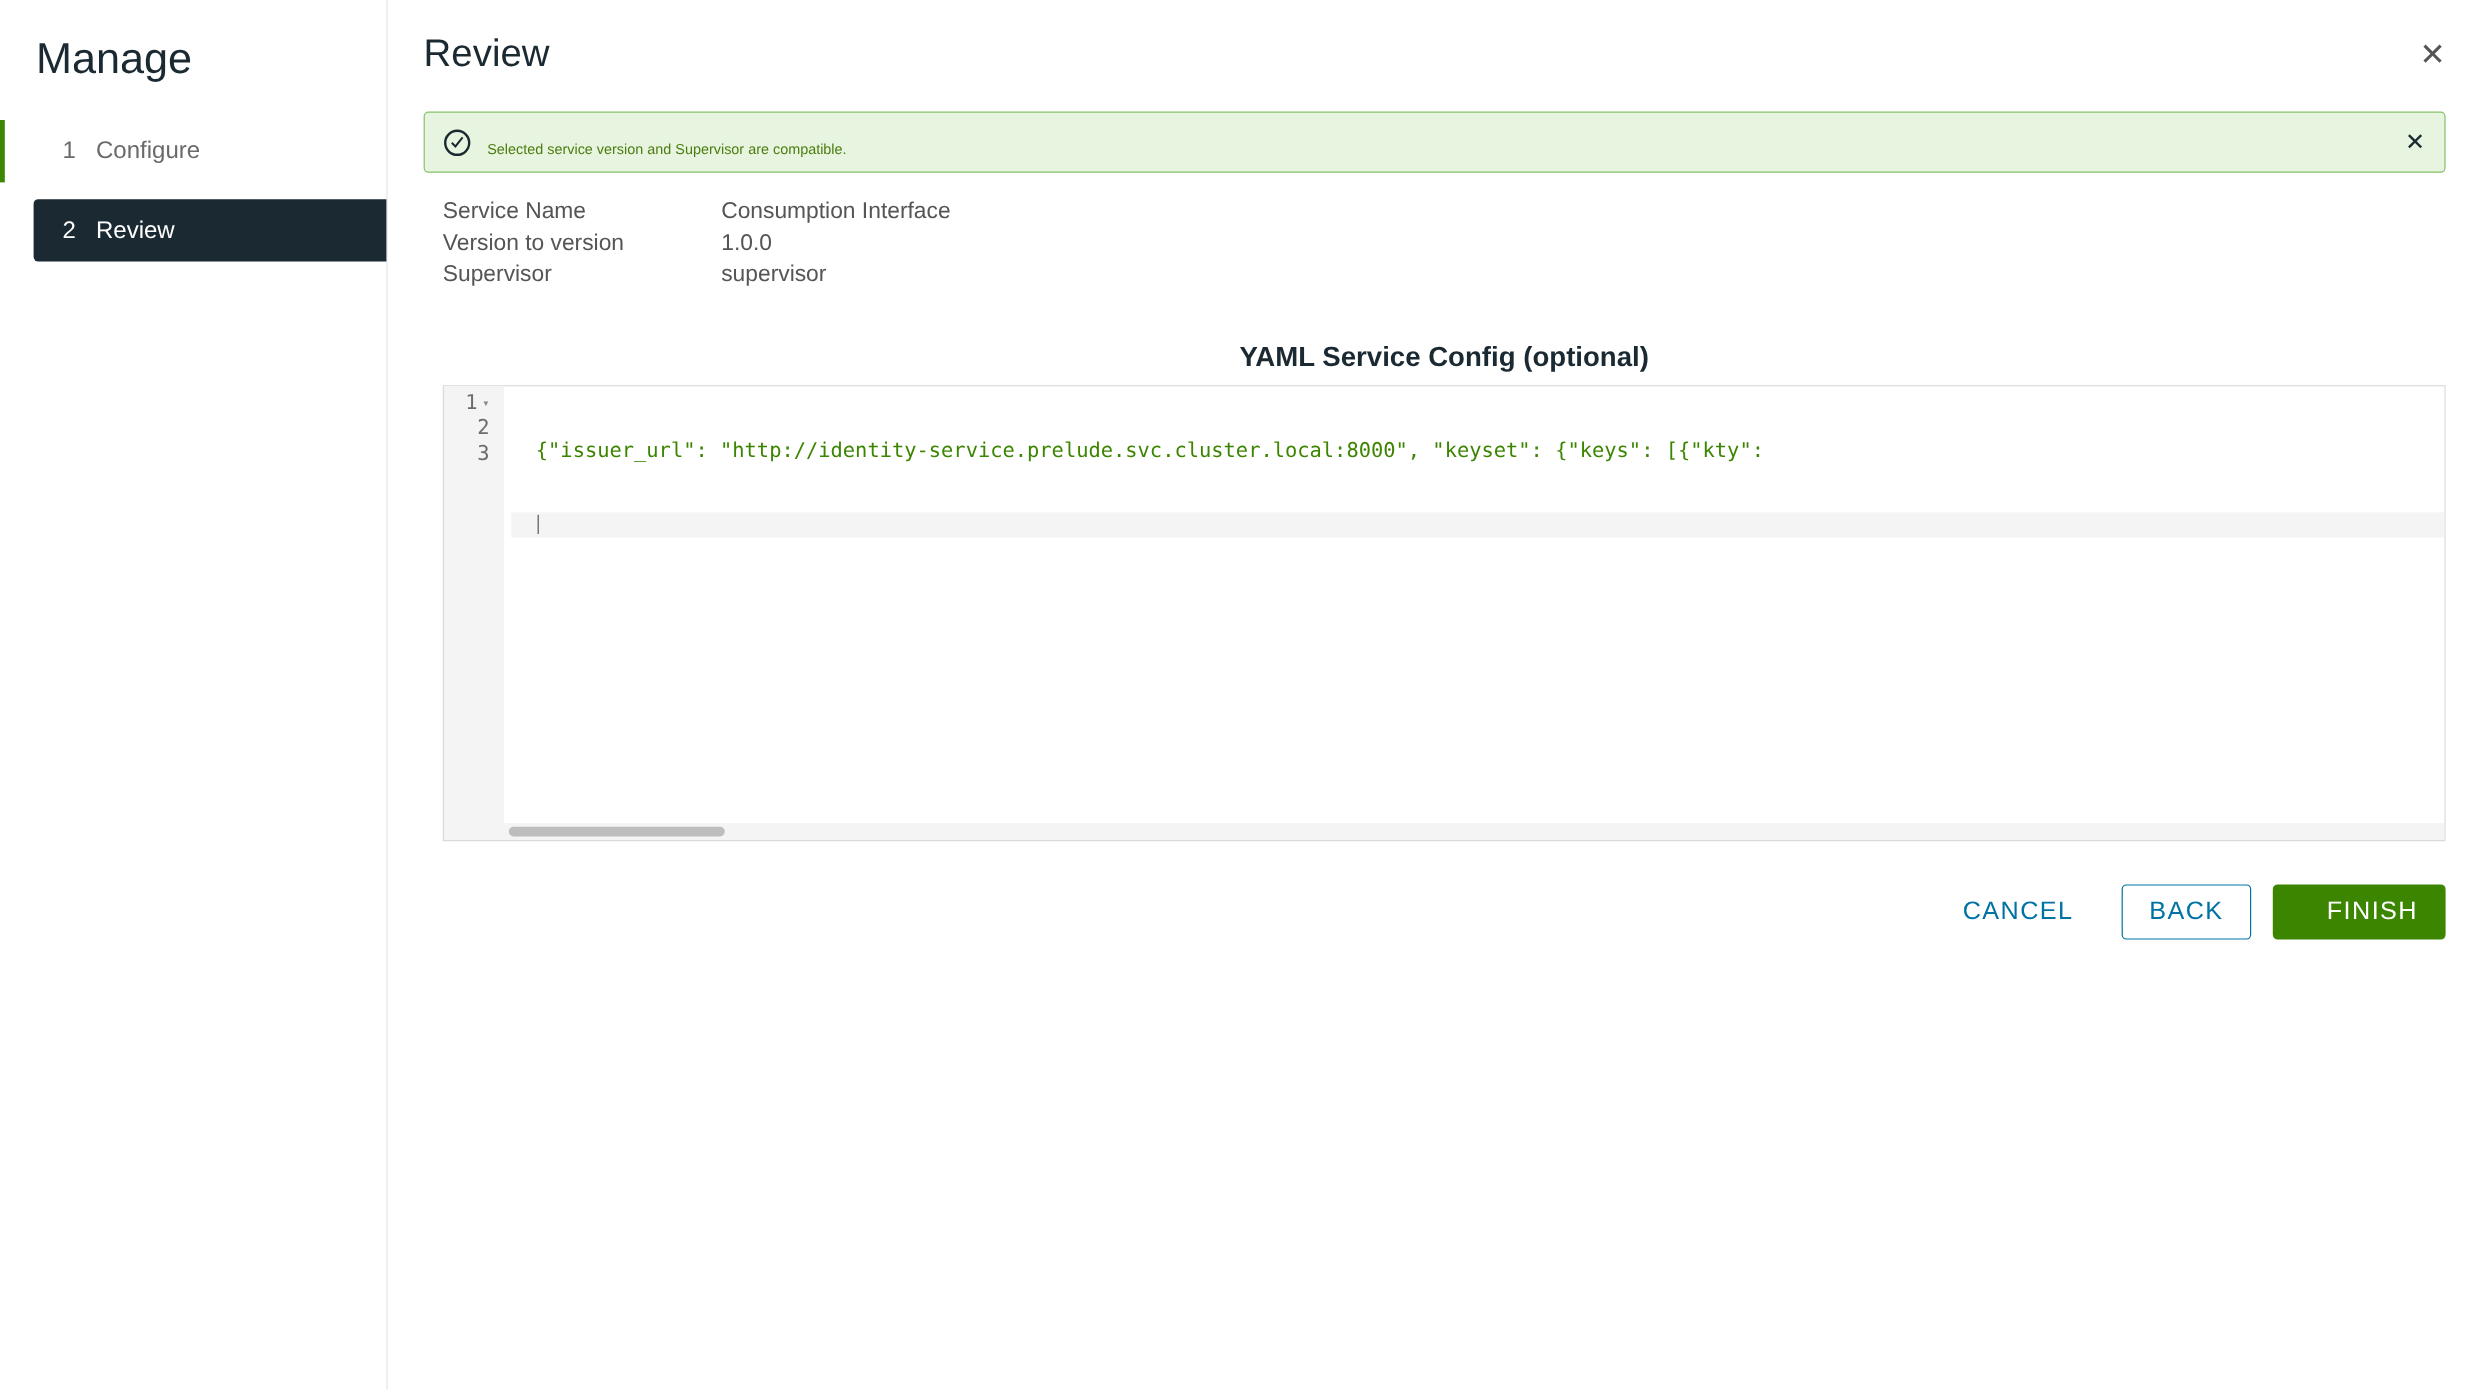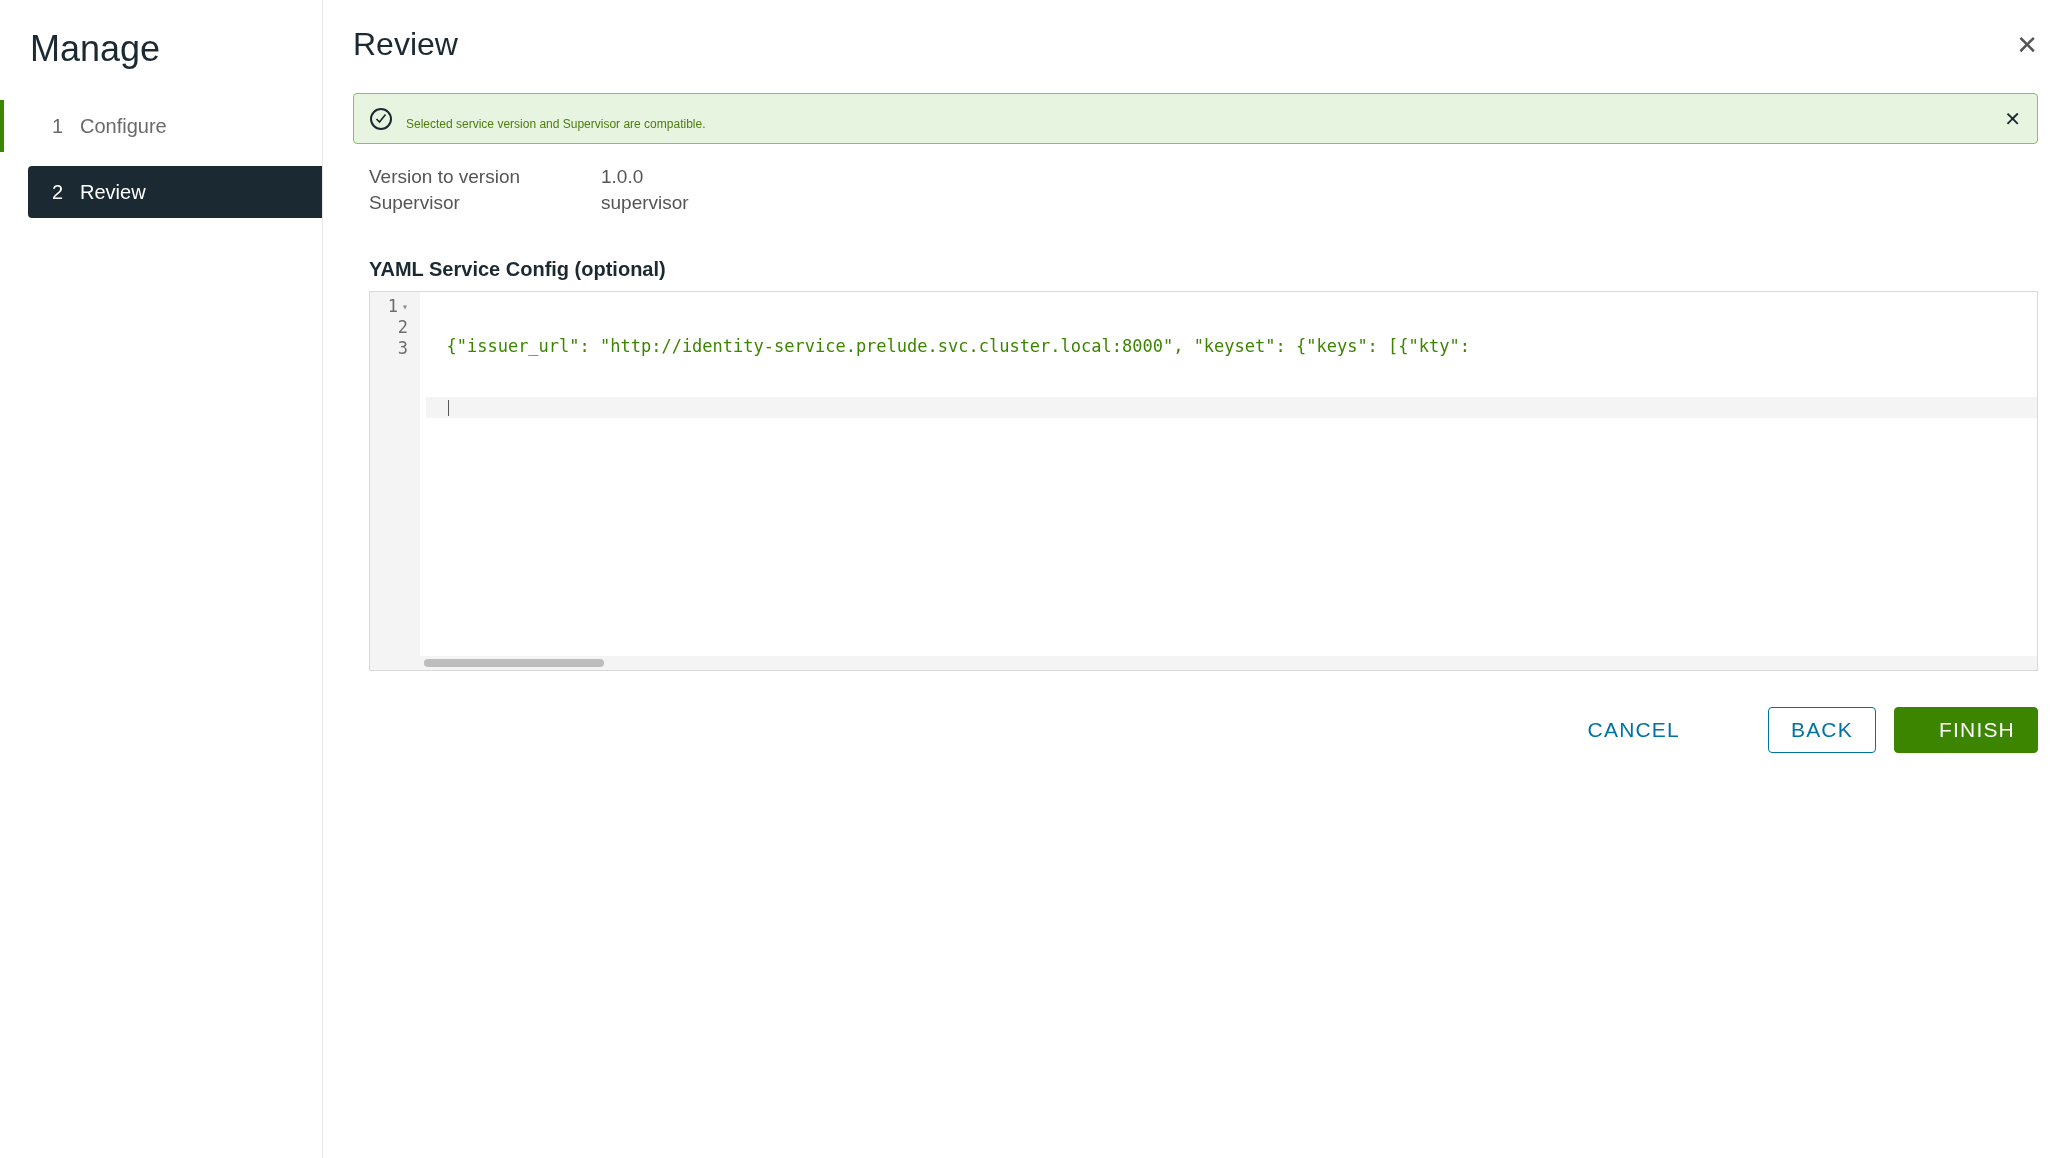--- a/index.html
+++ b/index.html
@@ -95,22 +95,23 @@
     display:flex; align-items:center; justify-content:center;
   }
   .check-icon svg { width: 12px; height: 12px; }
 
   .kv { display: flex; gap: 0; margin-left: 16px; margin-bottom: 4px; }
   .kv .k { width: 232px; font-size: 19px; color: #555; }
   .kv .v { font-size: 19px; color: #555; }
 
   .yaml-label {
     font-weight: 600;
-    font-size: 20px;
+    font-size: 23px;
     margin: 40px 0 10px 16px;
+    text-align: center;
   }
 
   .editor {
     border: 1px solid #d9d9d9;
     margin-left: 16px;
     height: 380px;
     display: flex;
     flex-direction: column;
     overflow: hidden;
     font-family: "Menlo","Consolas",monospace;
@@ -178,21 +179,20 @@
   }
   .btn-text {
     background: none;
     border: none;
     color: #0072a3;
   }
   .btn-outline {
     background: #fff;
     border: 1px solid #0072a3;
     color: #0072a3;
-    margin-left: 48px;
   }
   .btn-primary {
     background: #3c8500;
     border: 1px solid #3c8500;
     color: #fff;
     padding-left: 44px;
   }
 </style>
 </head>
 <body>
@@ -226,20 +226,24 @@
             <path d="M2 8 l4 4 l8 -10" fill="none" stroke="#1b2a32" stroke-width="2.2"></path>
           </svg>
       </span>
       <span class="alert-text">Selected service version and Supervisor are compatible.</span>
     </div>
     <button class="alert-close" aria-label="Dismiss">
       <span>✕</span>
     </button>
   </div>
 
+  <div class="kv">
+    <span class="k">Service Name</span>
+    <span class="v">Consumption Interface</span>
+  </div>
   <div class="kv">
     <span class="k">Version to version</span>
     <span class="v">1.0.0</span>
   </div>
   <div class="kv">
     <span class="k">Supervisor</span>
     <span class="v">supervisor</span>
   </div>
 
   <div class="yaml-label">YAML Service Config (optional)</div>

